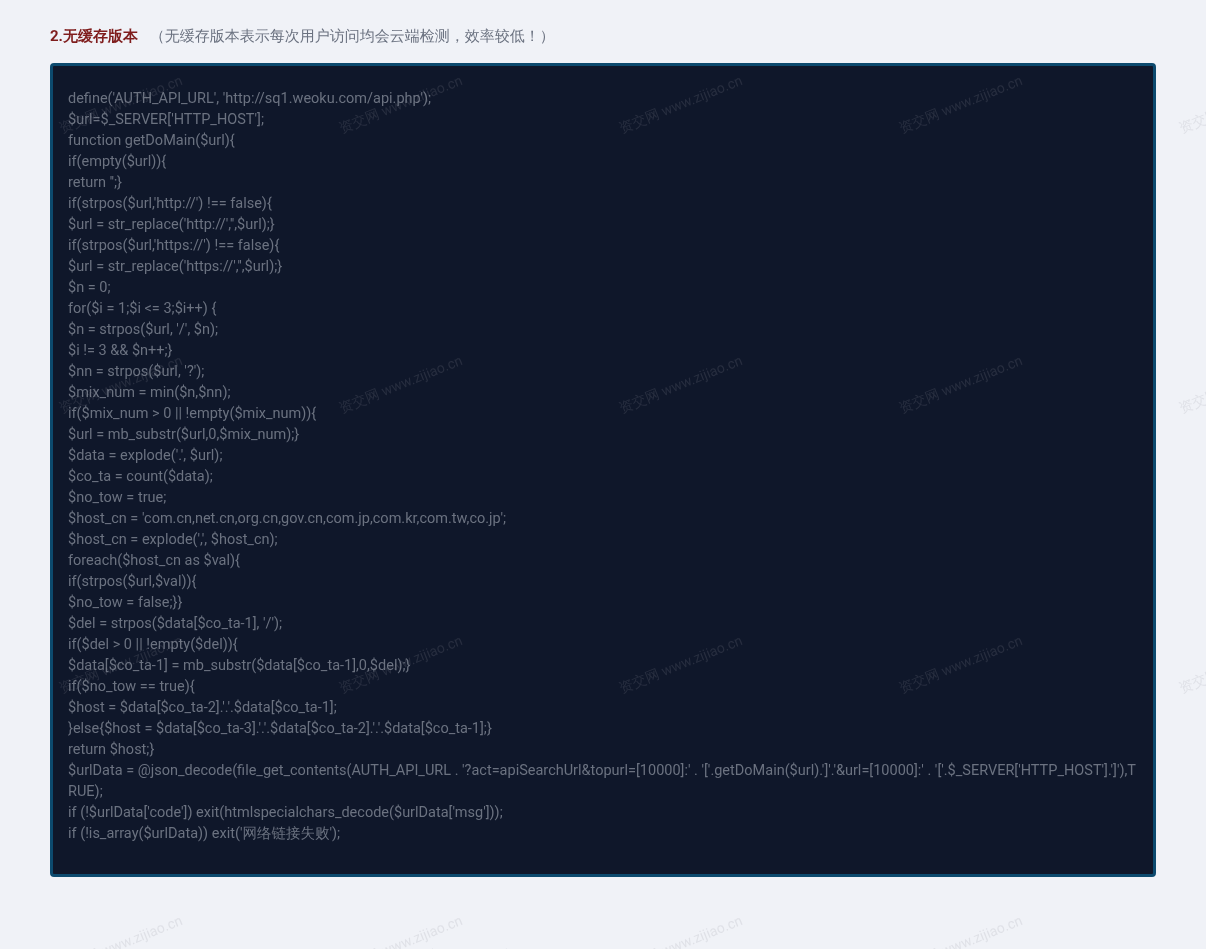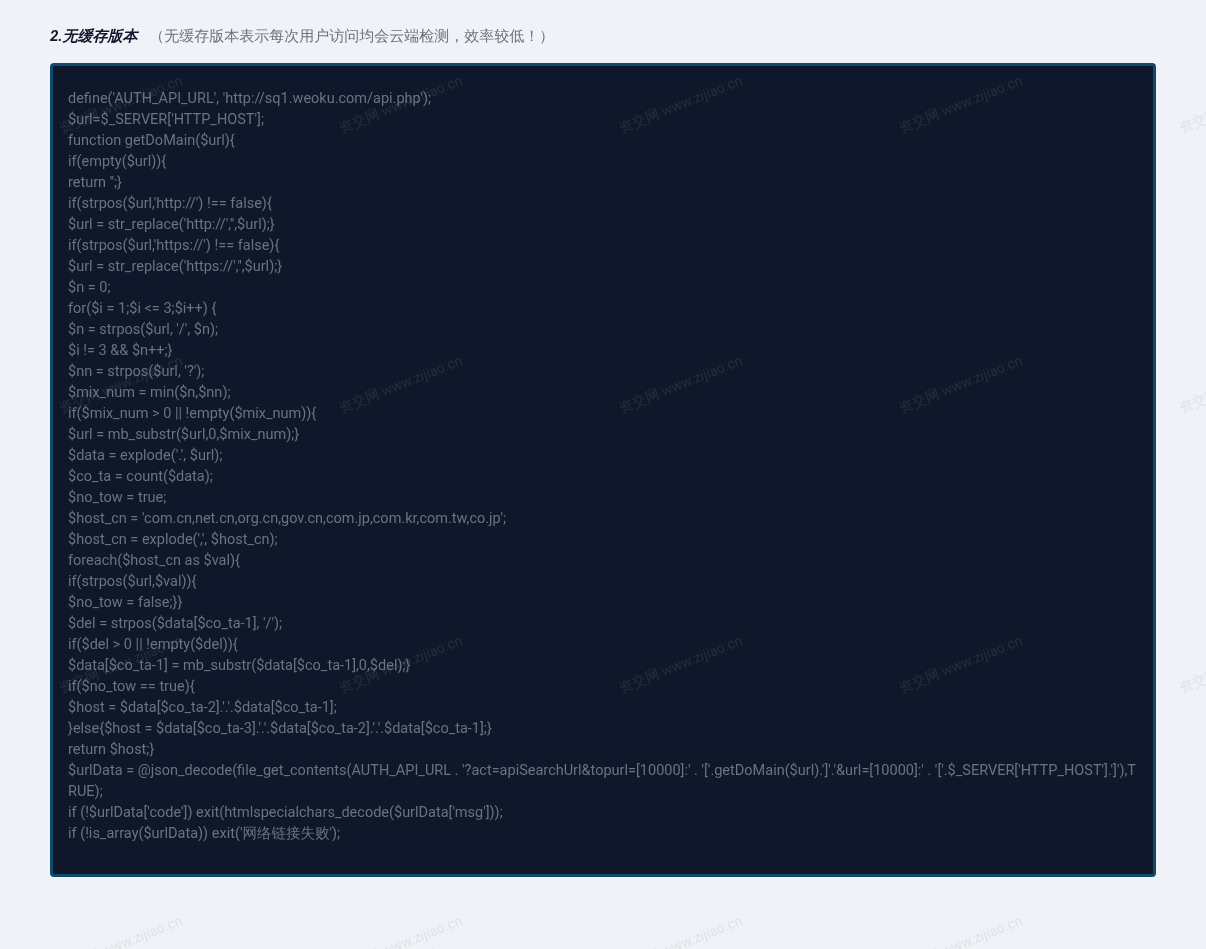--- a/index.html
+++ b/index.html
@@ -18,22 +18,21 @@
     .content-wrapper {
       padding: 25px 50px 0 50px;
     }
     .section-header {
       margin-bottom: 15px;
       font-size: 15px;
       line-height: 1.5;
     }
     .section-title {
       font-weight: bold;
-      color: #0f172a;
-      font-style: italic;
+      color: #7f1d1d;
     }
     .section-desc {
       color: #6b7280;
       font-weight: normal;
       margin-left: 8px;
     }
     .code-box {
       background-color: #0f172a;
       border: 3px solid #0c4a6e;
       border-radius: 4px;

